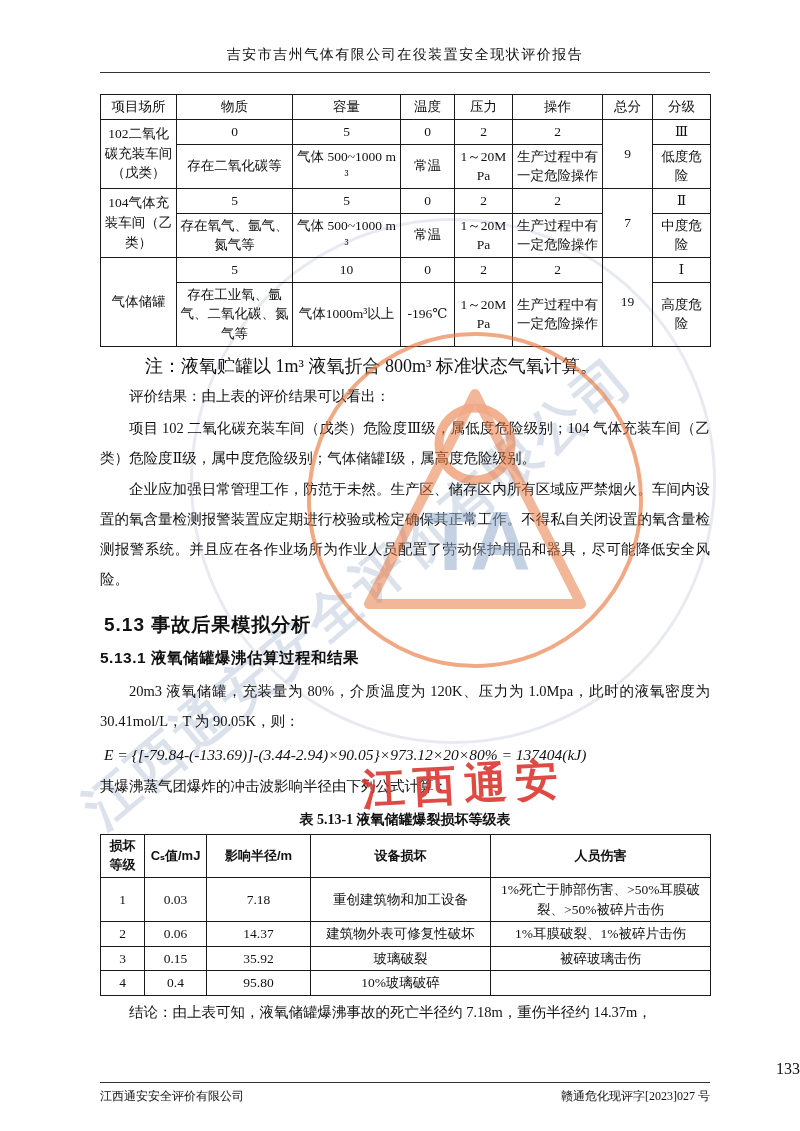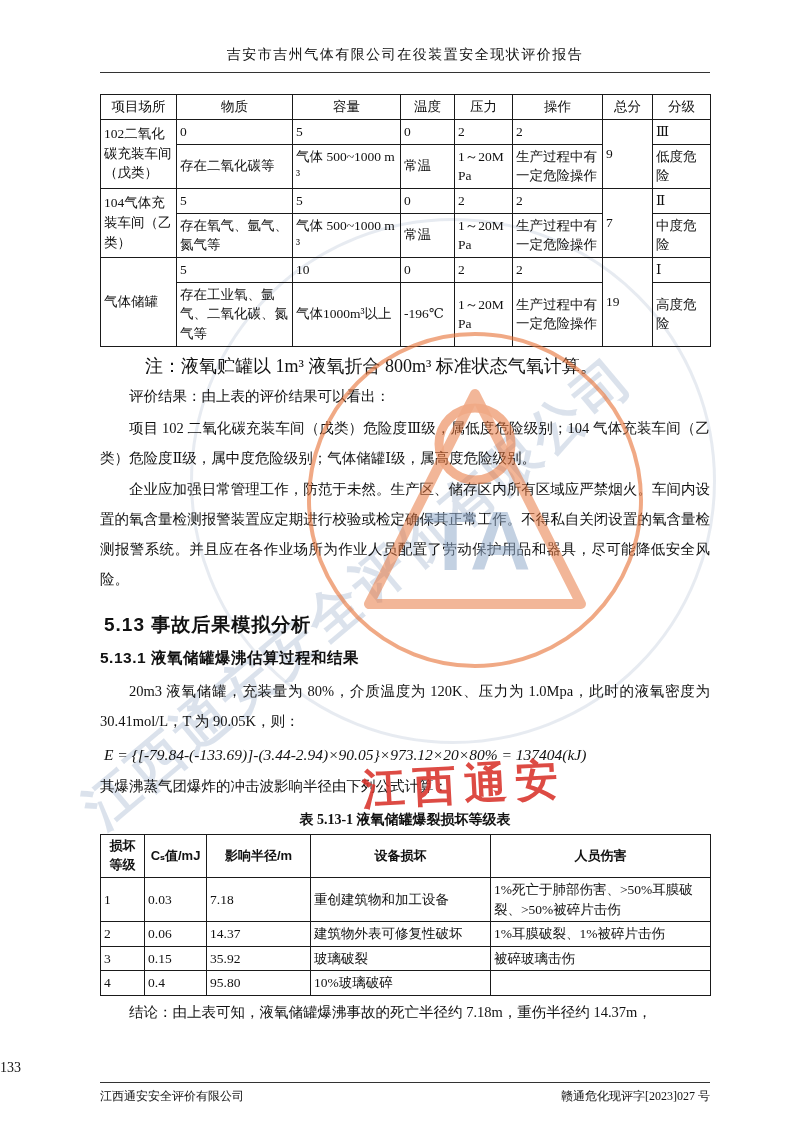--- a/index.html
+++ b/index.html
@@ -5,28 +5,28 @@
   html,body{margin:0;padding:0}
   body{
     width:800px;height:1131px;position:relative;background:#ffffff;
     font-family:"Liberation Serif","DejaVu Serif",serif;color:#111;overflow:hidden;
   }
   
   .header{
     position:absolute;top:46px;left:100px;width:610px;text-align:center;
     font-size:14px;letter-spacing:1.5px;padding-bottom:8px;border-bottom:1.5px solid #333;z-index:1;
   }
-  .pagenum{position:absolute;left:0;right:0;top:1060px;text-align:left;font-size:14px;z-index:1}
+  .pagenum{position:absolute;left:0;right:0;top:1060px;text-align:right;font-size:16px;z-index:1}
   .footer{
     position:absolute;left:100px;width:610px;top:1082px;border-top:1.5px solid #333;
     padding-top:5px;display:flex;justify-content:space-between;font-size:12px;z-index:1;
   }
   
   .content{position:absolute;top:94px;left:100px;width:610px;z-index:1}
-  table{width:100%;border-collapse:collapse;table-layout:fixed;}
+  table{width:100%;border-collapse:collapse;table-layout:fixed;text-align:center}
   td,th{
     border:1px solid #1a1a1a;padding:2px 3px;line-height:1.45;font-weight:normal;
     vertical-align:middle;word-break:break-all;font-size:13.5px;
   }
   .risk-table td{height:20px}
   .note{font-size:18px;margin:5px 0 2px 2.5em;line-height:1.6}
   .para{font-size:14.5px;line-height:2.05;text-align:justify;text-indent:2em;margin:2px 0}
   .para.noindent{text-indent:0}
   .h513{
     font-family:Liberation Sans, sans-serif;font-weight:bold;

